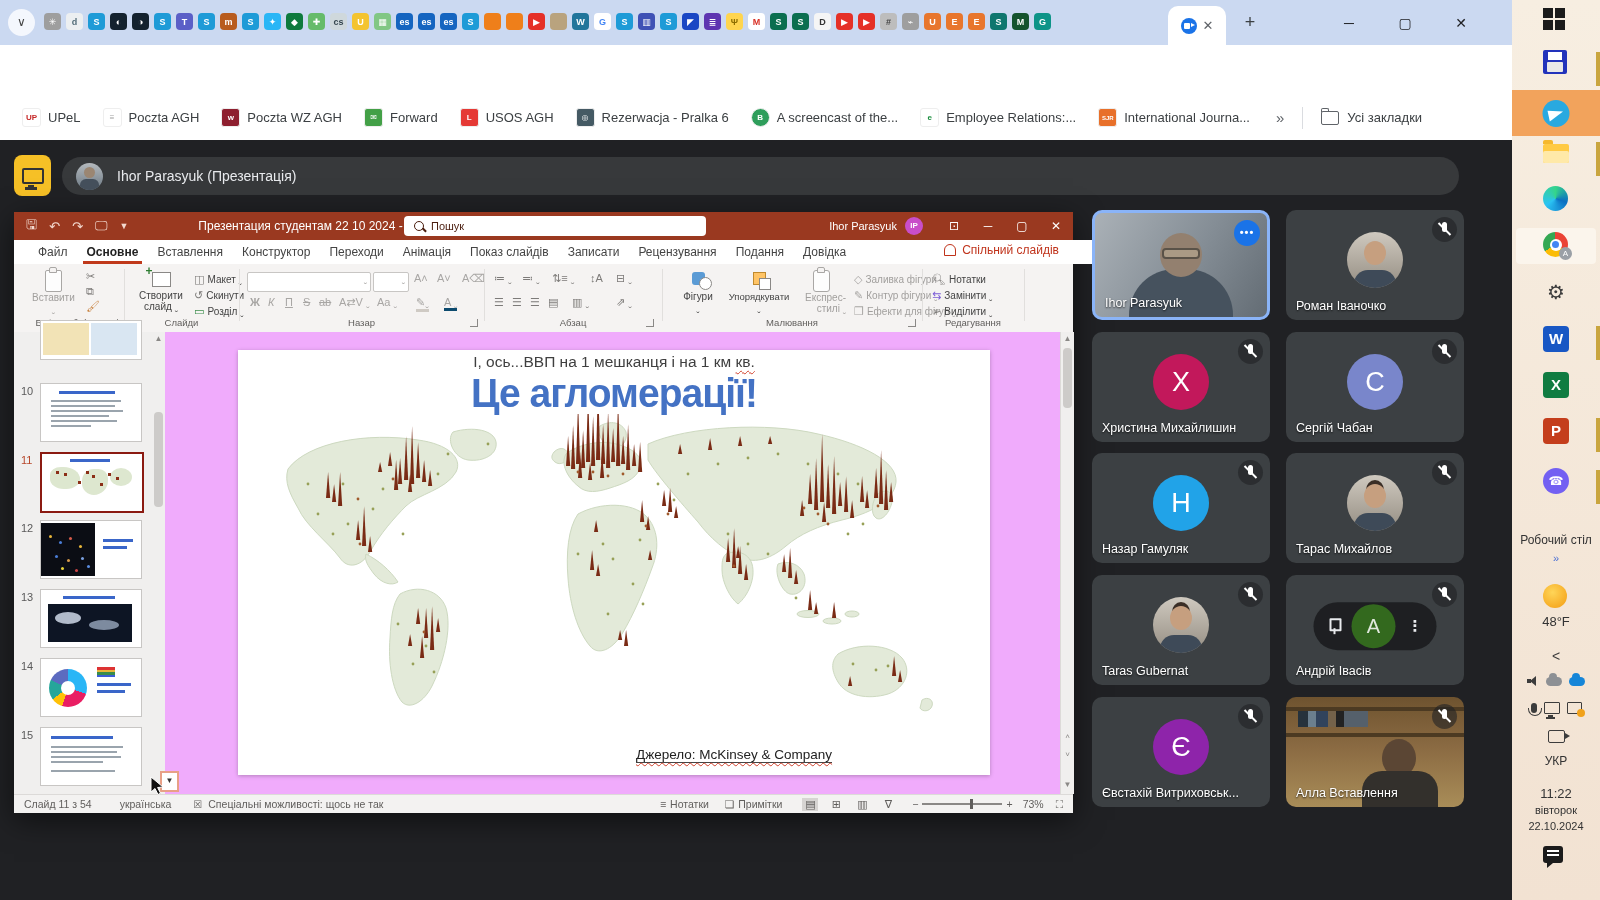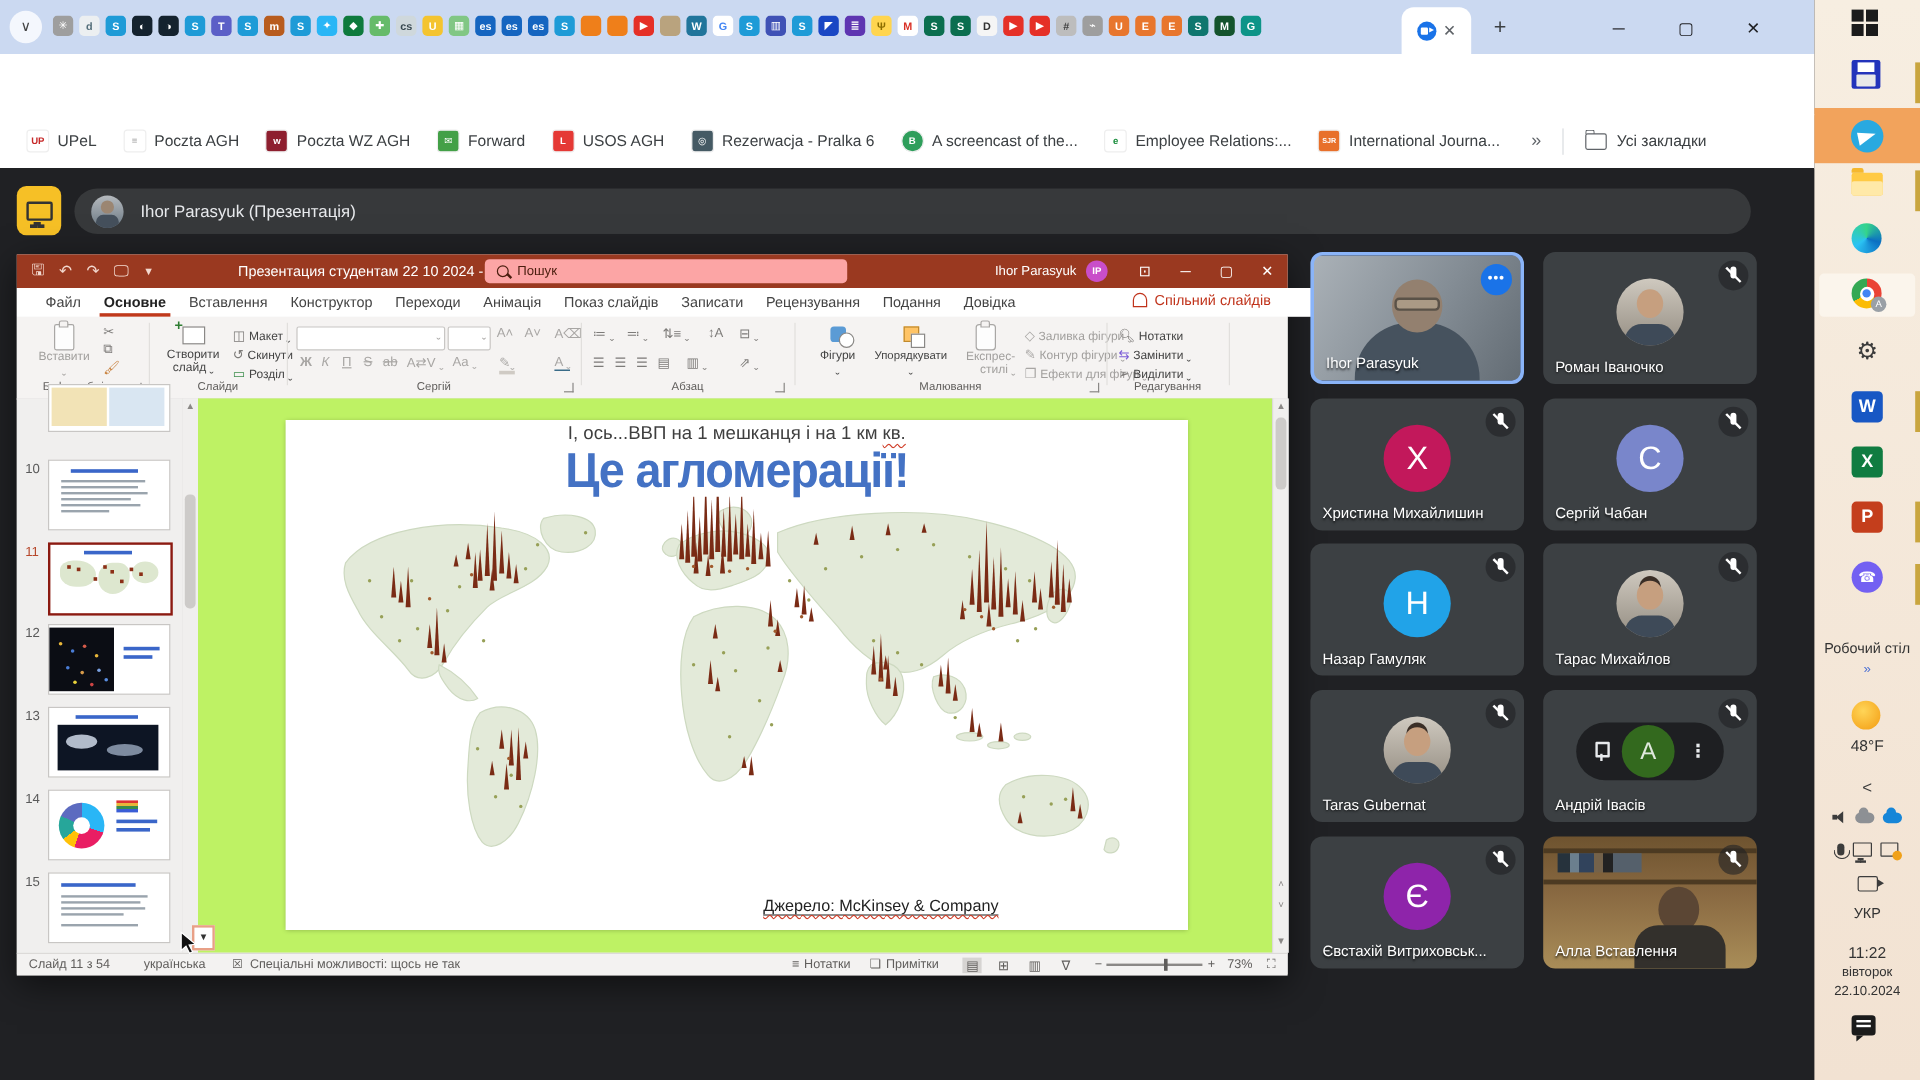--- a/index.html
+++ b/index.html
@@ -77,21 +77,21 @@
   .pinic::before{content:"";position:absolute;left:2px;top:0;width:8px;height:9px;border:2px solid #e8eaed;border-radius:1px}
   .pinic::after{content:"";position:absolute;left:5.5px;top:10px;width:2px;height:6px;background:#e8eaed}
   .dots3v{color:#e8eaed;font-size:15px;font-weight:bold}
   
   #meetbar{left:0;top:815px;width:1512px;height:85px}
   
   #ppt{left:14px;top:212px;width:1059px;height:600px;background:#f5f3f2;box-shadow:0 8px 28px rgba(0,0,0,.55);font-size:12px}
   #ppt-title{position:absolute;left:0;top:0;width:1059px;height:28px;background:#9a3920;display:flex;align-items:center;color:#fff}
   .qat{color:#f3d9cf;font-size:13px;margin-left:12px}
   #ppt-title .tname2{margin-left:70px;font-size:12px;white-space:nowrap}
-  #pptsearch{position:absolute;left:390px;top:4px;width:292px;height:20px;border-radius:4px;background:#fca5a5;color:#4a1d0e;
+  #pptsearch{position:absolute;left:390px;top:4px;width:292px;height:20px;border-radius:4px;background:#ffffff;color:#4a1d0e;
              font-size:11px;display:flex;align-items:center;gap:7px;padding-left:10px}
   .sglass{width:8px;height:8px;border:1.6px solid #4a1d0e;border-radius:50%;position:relative}
   .sglass::after{content:"";position:absolute;left:7px;top:7px;width:5px;height:1.6px;background:#4a1d0e;transform:rotate(45deg)}
   #pptacct{position:absolute;right:150px;top:0;height:28px;display:flex;align-items:center;gap:8px;color:#fff;font-size:11px}
   #ipava{width:18px;height:18px;border-radius:50%;background:#c94ec9;color:#fff;font-size:8px;font-weight:bold;text-align:center;line-height:18px}
   .pwb{position:absolute;top:0;width:34px;height:28px;color:#fff;font-size:12px;text-align:center;line-height:28px}
   #ppt-tabs{position:absolute;left:0;top:28px;width:1059px;height:24px;background:#fff;display:flex;align-items:center;gap:19px;padding-left:24px;font-size:12px;color:#444}
   #ppt-tabs .t-active{color:#222;font-weight:bold;position:relative}
   #ppt-tabs .t-active::after{content:"";position:absolute;left:-4px;right:-4px;bottom:-5px;height:3px;background:#c0391b}
   #sharebtn{position:absolute;right:14px;top:31px;color:#c0331b;font-size:12px;display:flex;gap:6px;align-items:center}
@@ -118,21 +118,21 @@
   #thumbpanel{position:absolute;left:0;top:120px;width:138px;height:462px;background:#f0efee;border-right:1px solid #dcdad8}
   .thumb{position:absolute;left:26px;width:100px;height:57px;background:#fff;border:1px solid #c8c6c4;overflow:hidden}
   .thumb.sel{border:2px solid #8b1a11}
   .tnum{position:absolute;left:7px;font-size:11px;color:#5a5a5a}
   .tnum.sel{color:#b7472a;font-weight:normal}
   .bar{position:absolute;background:#9aa4ad;height:2px}
   .bluebar{position:absolute;background:#3a66c9;height:3px}
   #thumbscroll{position:absolute;left:138px;top:120px;width:13px;height:462px;background:#f0efee;border-right:1px solid #dcdad8}
   .scrollthumb{position:absolute;left:2px;width:9px;background:#cdcbc9;border-radius:4px}
   .sarrow{position:absolute;left:2px;width:9px;height:9px;color:#8a8886;font-size:8px;line-height:9px;text-align:center}
-  #slidearea{position:absolute;left:151px;top:120px;width:895px;height:462px;background:#bef264}
+  #slidearea{position:absolute;left:151px;top:120px;width:895px;height:462px;background:#f0abfc}
   #vscroll{position:absolute;left:1046px;top:120px;width:13px;height:462px;background:#f0efee;border-left:1px solid #dcdad8}
   #theslide{position:absolute;left:73px;top:18px;width:752px;height:425px;background:#fff;box-shadow:0 1px 4px rgba(0,0,0,.25)}
   #kicker{position:absolute;left:0;top:3px;width:752px;text-align:center;font-size:15.5px;color:#3f3f3f}
   .wavy{text-decoration:underline wavy #d0402b 1px;text-underline-offset:3px}
   #bigtitle{position:absolute;left:0;top:21px;width:752px;text-align:center;font-size:39px;font-weight:bold;color:#4472c4;letter-spacing:-1px;transform:scaleY(1.05)}
   #srcline{position:absolute;left:398px;bottom:12px;font-size:13.5px;color:#222;border-bottom:1px solid #444;
            text-decoration:underline wavy #d0402b 1px;text-underline-offset:3px}
   #ppt-status{position:absolute;left:0;top:582px;width:1059px;height:18px;background:#f3f2f1;border-top:1px solid #dcdad8;
               display:flex;align-items:center;font-size:10.5px;color:#605e5c}
   .vwic{width:16px;text-align:center;font-size:11px;color:#605e5c}
@@ -386,22 +386,22 @@
     <span class="g gd" style="left:423px;top:8px">A˅</span>
     <span class="g gd" style="left:448px;top:8px">A⌫</span>
     <span class="g gd" style="left:236px;top:32px;font-weight:bold">Ж</span>
     <span class="g gd" style="left:254px;top:32px;font-style:italic">К</span>
     <span class="g gd" style="left:271px;top:32px;text-decoration:underline">П</span>
     <span class="g gd" style="left:289px;top:32px;text-decoration:line-through">S</span>
     <span class="g gd" style="left:305px;top:32px;text-decoration:line-through">ab</span>
     <span class="g gd" style="left:325px;top:32px">A⇄V ˬ</span>
     <span class="g gd" style="left:363px;top:32px">Aa ˬ</span>
     <span class="g gd" style="left:402px;top:32px;border-bottom:3px solid #cfcac4">✎ˬ</span>
-    <span class="g gd" style="left:448px;top:32px;border-bottom:1px solid #0c4a6e">A ˬ</span>
-    <div class="rlabel" style="left:225px;width:245px">Сергій</div>
+    <span class="g gd" style="left:430px;top:32px;border-bottom:3px solid #0c4a6e">A ˬ</span>
+    <div class="rlabel" style="left:225px;width:245px">Назар</div>
     <div class="dlg" style="left:456px"></div>
     <div class="rdiv" style="left:470px"></div>
 
     <span class="g" style="left:480px;top:8px">≔ ˬ</span>
     <span class="g" style="left:508px;top:8px">≕ ˬ</span>
     <span class="g" style="left:538px;top:8px">⇅≡ ˬ</span>
     <span class="g" style="left:576px;top:8px">↕A</span>
     <span class="g" style="left:602px;top:8px">⊟ ˬ</span>
     <span class="g" style="left:480px;top:32px">☰</span>
     <span class="g" style="left:498px;top:32px">☰</span>

